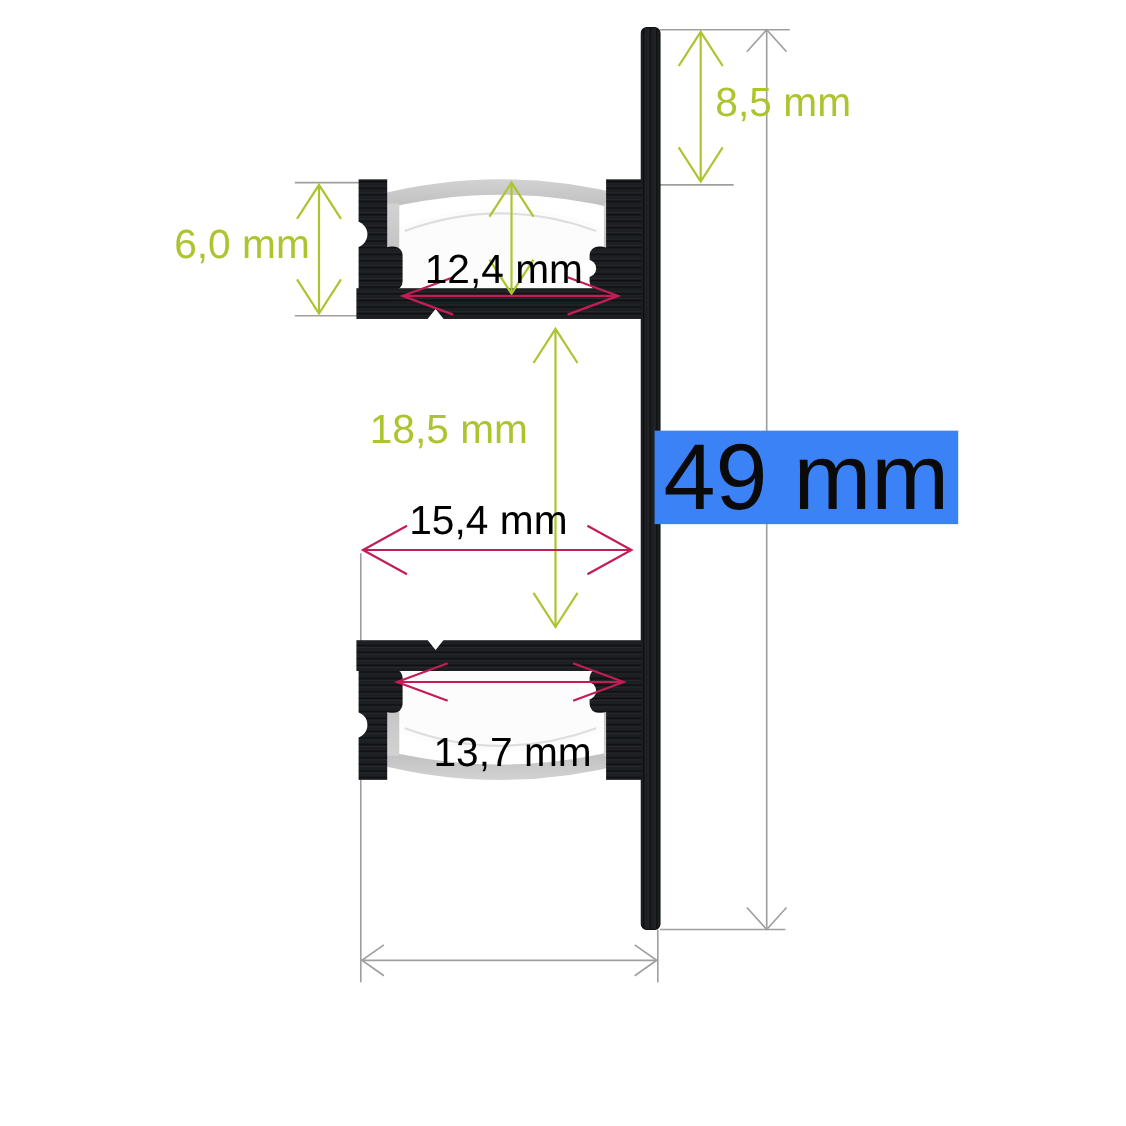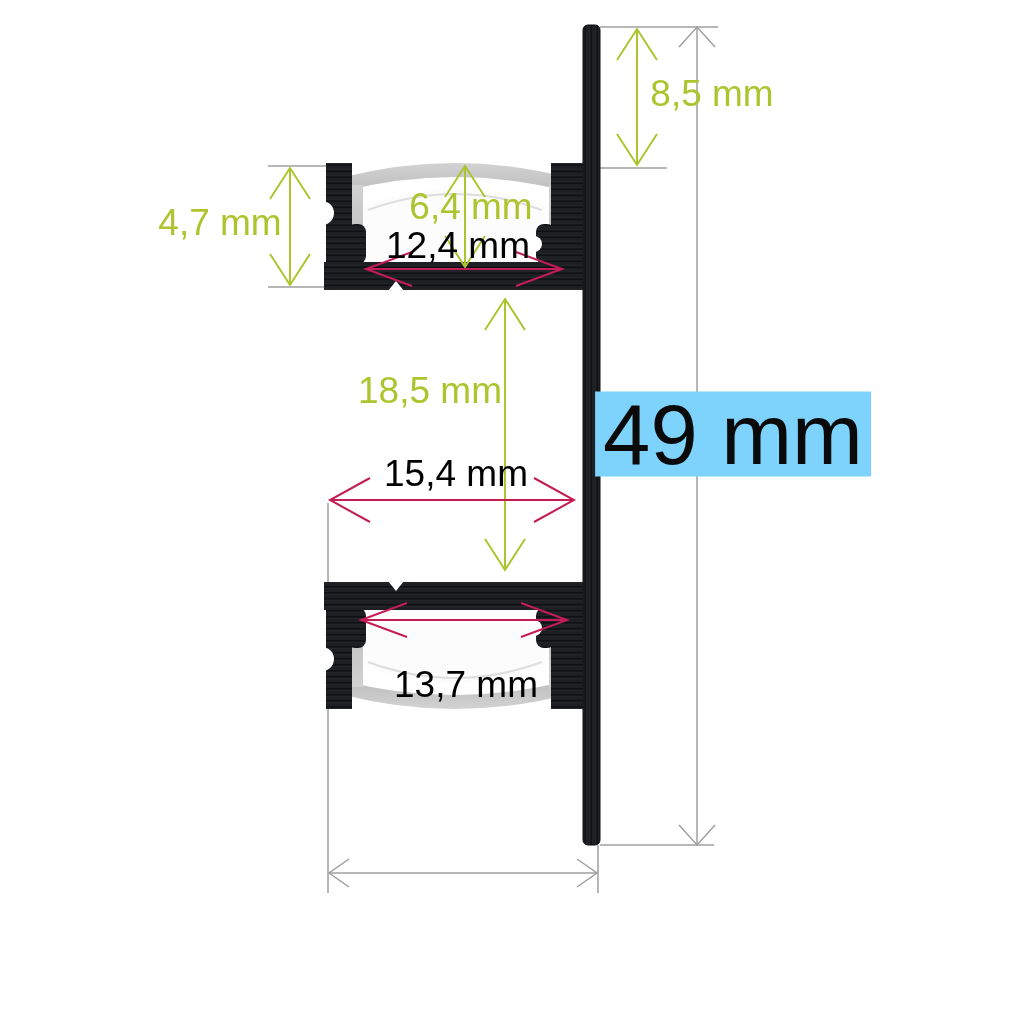--- a/index.html
+++ b/index.html
@@ -16,21 +16,21 @@
     position: absolute;
     transform: translate(-50%, -50%);
     font-size: 37px;
     line-height: 1;
     white-space: nowrap;
     color: #111111;
   }
   .dim.green { color: #aec42f; }
   .dim.pink  { color: #000000; }
   .dim.big   { font-size: 85px; color: #0a0a0a; }
-  .dim.knockout { background: #7dd3fc; padding: 0 8px; }
+  .dim.knockout { background: #3b82f6; padding: 0 8px; }
 </style>
 </head>
 <body>
 
 <div class="stage">
 
   <svg width="1024" height="1024" viewBox="0 0 1024 1024">
     <defs>
       <pattern id="brushH" width="9" height="6" patternUnits="userSpaceOnUse">
         <rect width="9" height="6" fill="#1a1c1f"></rect>
@@ -119,28 +119,27 @@
       <path d="M534,478 L574,500 L534,522"></path>
 
       <path d="M361,620 H567"></path>
       <path d="M407,603 L361,620 L407,637"></path>
       <path d="M521,603 L567,620 L521,637"></path>
     </g>
   </svg>
 
   <div class="dim green" style="left:712px; top:93px">8,5 mm</div>
 
-  <div class="dim green" style="left:220px; top:222px">4,7 mm</div>
+  <div class="dim green" style="left:220px; top:222px">6,0 mm</div>
 
-  <div class="dim green" style="left:471px; top:206px">6,4 mm</div>
 
   <div class="dim pink" style="left:458px; top:245px">12,4 mm</div>
 
-  <div class="dim green" style="left:430px; top:390px">18,5 mm</div>
+  <div class="dim green" style="left:408px; top:390px">18,5 mm</div>
 
-  <div class="dim pink" style="left:456px; top:473px">15,4 mm</div>
+  <div class="dim pink" style="left:444px; top:473px">15,4 mm</div>
 
   <div class="dim pink" style="left:466px; top:684px">13,7 mm</div>
 
   <div class="dim big knockout" style="left:733px; top:434px">49 mm</div>
 
 
 </div>
 
 </body></html>

